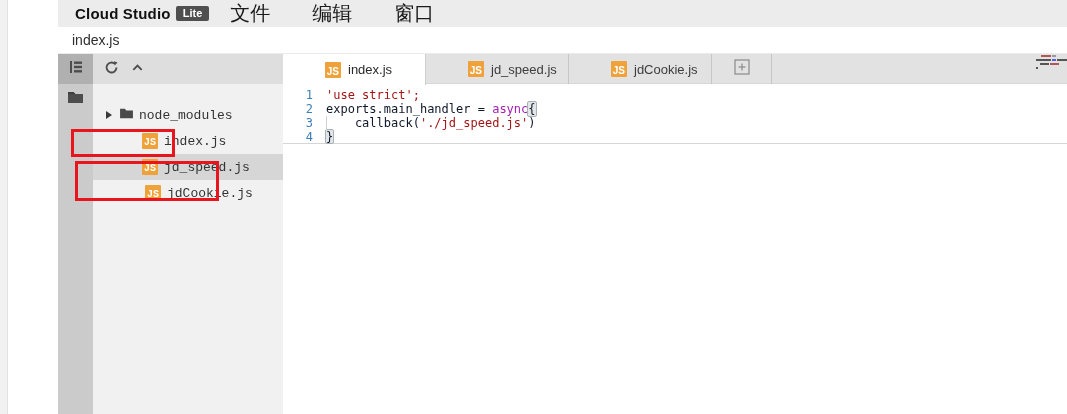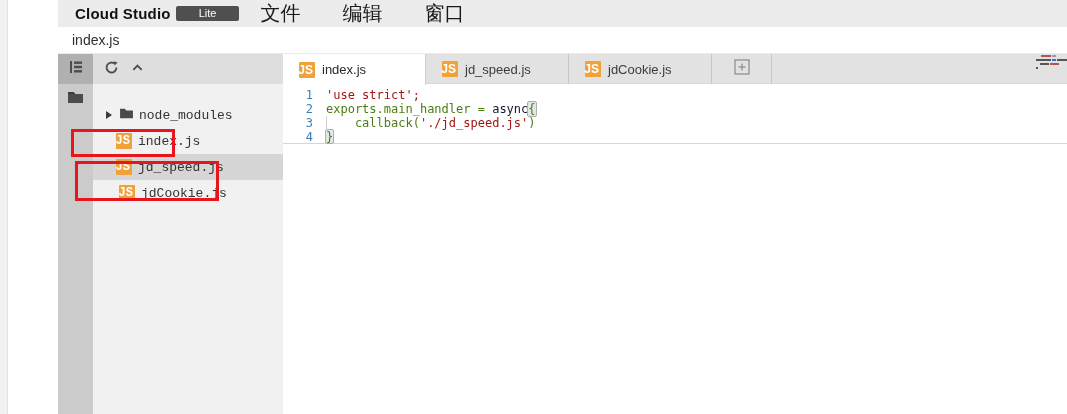--- a/index.html
+++ b/index.html
@@ -10,22 +10,22 @@
   
   .left-strip { position:absolute; left:0; top:0; width:8px; height:414px;
                 background:#f1f1f1; border-right:1px solid #e2e2e2; }
 
   
   .app { position:absolute; left:58px; top:0; width:1025px; height:414px; }
 
   
   .menu-bar { height:27px; background:#ececec; display:flex; align-items:center; padding-left:17px; }
   .logo { font-weight:bold; font-size:15px; color:#111; letter-spacing:0.2px; }
-  .lite-badge { margin-left:5px; background:#4f4f4f; color:#fff; font-size:11px; font-weight:normal;
-                padding:1px 23px 2px; border-radius:2px; }
+  .lite-badge { margin-left:5px; background:#4f4f4f; color:#fff; font-size:11px; font-weight:bold;
+                padding:1px 7px 2px; border-radius:2px; }
   .menu-item { font-size:20px; color:#1a1a1a; margin:0 21px; cursor:default; }
   .menu-item:first-of-type { margin-left:20px; }
 
   
   .crumb-bar { height:27px; background:#ffffff; display:flex; align-items:center;
                padding-left:14px; border-bottom:1px solid #ebebeb; }
   .crumb-title { font-size:14px; color:#2e2e2e; }
 
   
   .main { display:flex; height:360px; }
@@ -40,23 +40,23 @@
   .panel-header { height:30px; background:#dedede; display:flex; align-items:center;
                   padding-left:11px; gap:12px; }
   .tree { padding-top:18px;font-family:Liberation Mono, monospace; }
   .tree-row { height:26px; display:flex; align-items:center; font-size:13px; color:#333; }
   .tree-row.selected { background:#d6d6d6; }
   .row-folder { padding-left:13px; gap:5px; }
   .row-file { padding-left:23px; gap:6px; }
   .row-file.shift { padding-left:26px; }
   .tri { width:0; height:0; border-left:6px solid #3a3a3a; border-top:4px solid transparent;
          border-bottom:4px solid transparent; margin-right:2px; }
-  .js-badge { width:16px; height:16px; background:#f0a23a; color:#fff; font-size:12px; font-weight:bold;
+  .js-badge { width:16px; height:16px; background:#f0a23a; color:#fff; font-size:10px; font-weight:bold;
               display:flex; align-items:flex-end; justify-content:flex-end; padding:1px 2px;
-              flex:none; border-radius:1px; }
+              flex:none; border-radius:1px;margin-left:26px; }
 
   
   .anno { position:absolute; border:3px solid #e9151d; background:transparent; z-index:50; }
   .anno-1 { left:71px; top:129px; width:104px; height:28px; }
   .anno-2 { left:75px; top:161px; width:144px; height:40px; }
 
   
   .editor { flex:1; background:#ffffff; position:relative; min-width:0; }
   .tabbar { height:30px; background:#e2e2e2; display:flex; border-bottom:1px solid #d7d7d7; }
   .tab { width:143px; height:30px; display:flex; align-items:center; gap:7px; padding-left:16px;
@@ -64,23 +64,23 @@
   .tab.active { background:#ffffff; border-right:1px solid #cfcfcf; color:#2a2a2a; height:31px; }
   .tab-plus { width:60px; height:30px; display:flex; align-items:center; justify-content:center;
               border-right:1px solid #c6c6c6; }
 
   
   .code { position:relative; padding-top:4px; font-family:"DejaVu Sans Mono","Liberation Mono",monospace;
           font-size:12px; }
   .code-line { display:flex; height:14px; line-height:14px; white-space:pre; }
   .code-line.current { border-bottom:1px solid #d6d6d6; }
   .ln { width:43px; flex:none; text-align:right; padding-right:13px; color:#3c7eb8; font-size:12px; }
-  .seg-default { color:#4d7c0f;text-align:center; }
+  .seg-default { color:#0f172a;text-align:center; }
   .seg-string { color:#a31515; }
-  .seg-keyword { color:#0f172a; }
+  .seg-keyword { color:#a21caf; }
   .bracket-hl { background:#e2e6e8; border:1px solid #a9b1b7; border-radius:2px; margin:-1px; }
   .indent-guide { position:absolute; left:43px; top:32px; width:1px; height:14px; background:#d0d0d0; }
 
   
   .minimap { position:absolute; top:1px; right:3px; width:44px; z-index:5; }
   .mm-row { height:2px; margin-bottom:2px; display:flex; gap:1px; }
   .mm-seg { height:2px; }
 </style>
 </head>
 <body>

